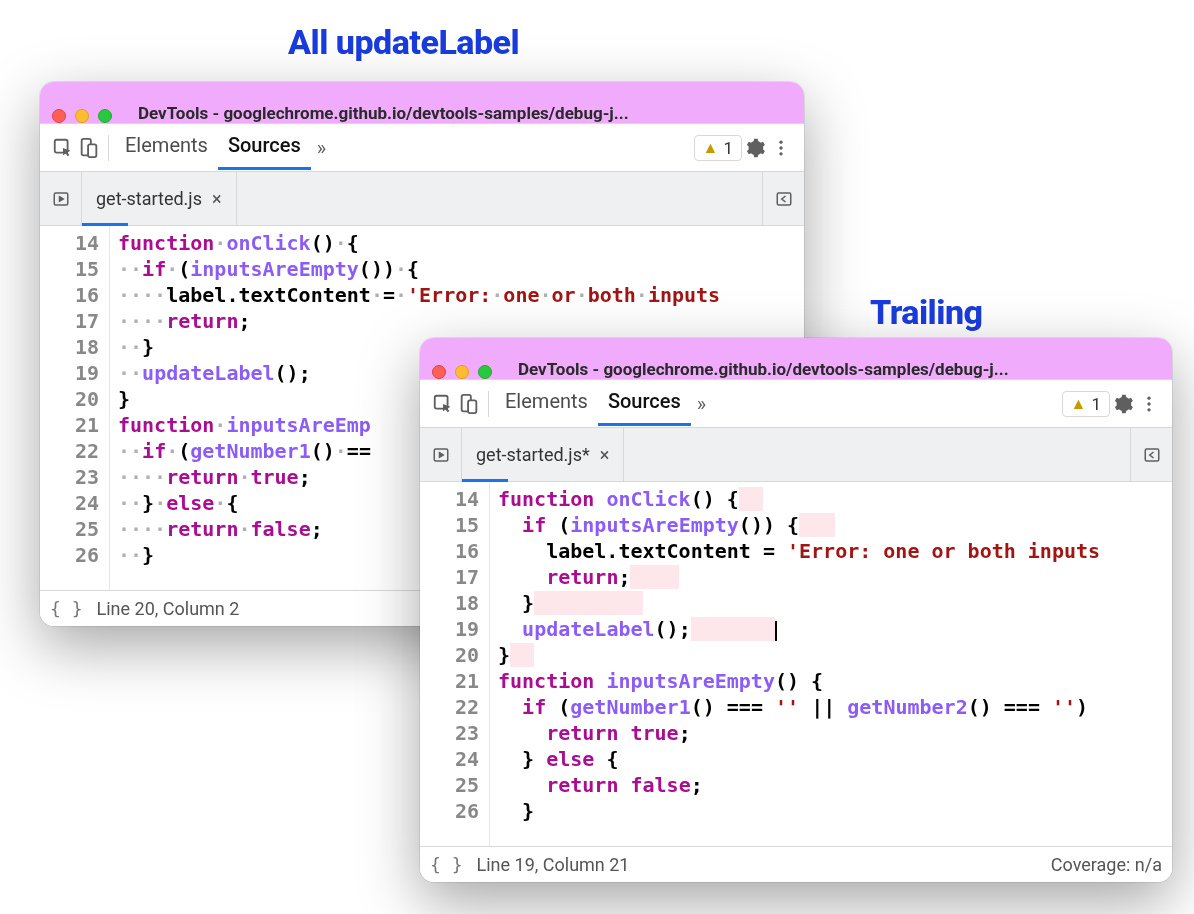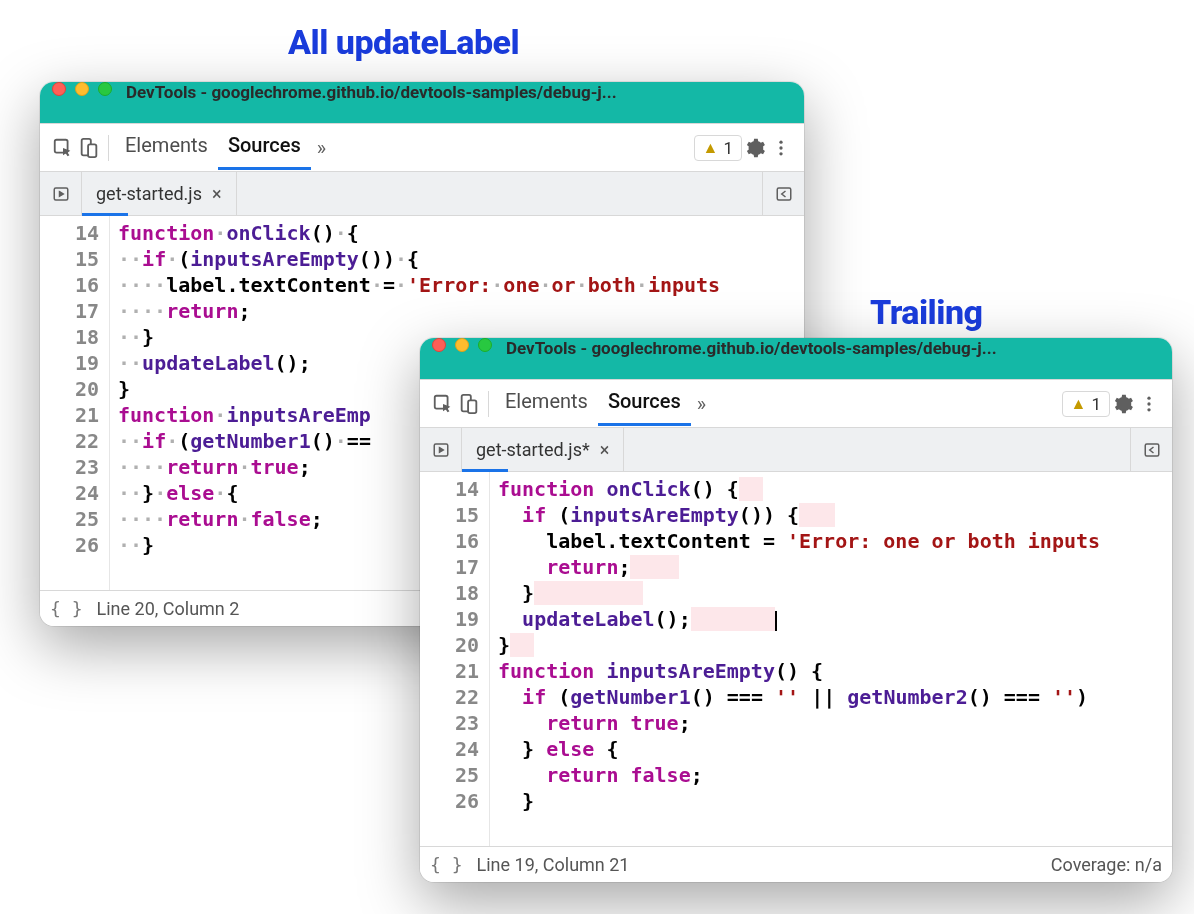--- a/index.html
+++ b/index.html
@@ -25,25 +25,25 @@
     background: #fff;
     border-radius: 14px;
     box-shadow: 0 0 0 1px rgba(0,0,0,0.08), 0 20px 60px rgba(0,0,0,0.35);
     overflow: hidden;
     display: flex;
     flex-direction: column;
   }
 
   .titlebar {
     height: 42px;
-    background: #14b8a6;
+    background: #f0abfc;
     display: flex;
-    align-items: flex-start;
+    align-items: flex-end;
     padding: 0 12px;
-    gap: 6px;
+    gap: 18px;
     border-bottom: 1px solid #d8d8d8;
   }
   .traffic { display: flex; gap: 9px; }
   .tl { width: 14px; height: 14px; border-radius: 50%; }
   .tl.red { background: #ff5f57; border: 1px solid #e14239; }
   .tl.yellow { background: #febc2e; border: 1px solid #e1a116; }
   .tl.green { background: #28c840; border: 1px solid #1dad2b; }
   .title-text {
     font-size: 17px; font-weight: 700; color: #2a2a2a;
     white-space: nowrap; overflow: hidden; text-overflow: ellipsis;
@@ -67,21 +67,21 @@
   .tab-link.active { color: #111; font-weight: 500; border-bottom-color: #1a73e8; }
   .chev { font-size: 20px; color:#5f5f5f; padding: 0 6px;}
   .spacer { flex: 1 1 auto; }
   .warn-pill {
     display:flex; align-items:center; gap:5px; border:1px solid #d8d8d8;
     border-radius:4px; padding:2px 8px; font-size:17px; color:#333;
   }
   .warn-tri { color:#c49a00; font-size:16px; }
 
   .tabbar {
-    height: 44px; background:#eef0f2; display:flex; align-items:stretch;
+    height: 54px; background:#eef0f2; display:flex; align-items:stretch;
     border-bottom: 1px solid #d8d8d8;
   }
   .sq-btn {
     width:42px; display:flex; align-items:center; justify-content:center;
     border-right:1px solid #d8d8d8; color:#5f5f5f; background:#eef0f2;
   }
   .file-tab {
     display:flex; align-items:center; gap:10px; padding:0 14px;
     background:#eef0f2; border-right:1px solid #d8d8d8; position:relative;
     font-size:18px; color:#333;
@@ -95,21 +95,21 @@
     flex:1 1 auto; display:flex; font-family: Menlo, Consolas, monospace;
     font-size:20px; line-height:26px; overflow:hidden; background:#fff;font-weight:bold;
   }
   .gutter {
     width:70px; text-align:right; padding:4px 10px 4px 0; color:#888;
     border-right:1px solid #e6e6e6; user-select:none;
   }
   .code { padding:4px 0 4px 8px; white-space:pre; overflow:hidden; }
 
   .kw { color:#aa0d91; }
-  .fn { color:#4c1d95; }
+  .fn { color:#8b5cf6; }
   .str { color:#a31515; }
   .ws { color:#b0b0b0; }
   .black{ color:#000; }
   .hl-tr { background:#fde7ea; }
   .cursor-line{display:inline-block; width:2px; height:20px; background:#000; vertical-align:middle;}
 
   .statusbar {
     height:36px; border-top:1px solid #d8d8d8; display:flex; align-items:center;
     padding:0 10px; gap:14px; font-size:18px; color:#555; background:#fff;
   }

